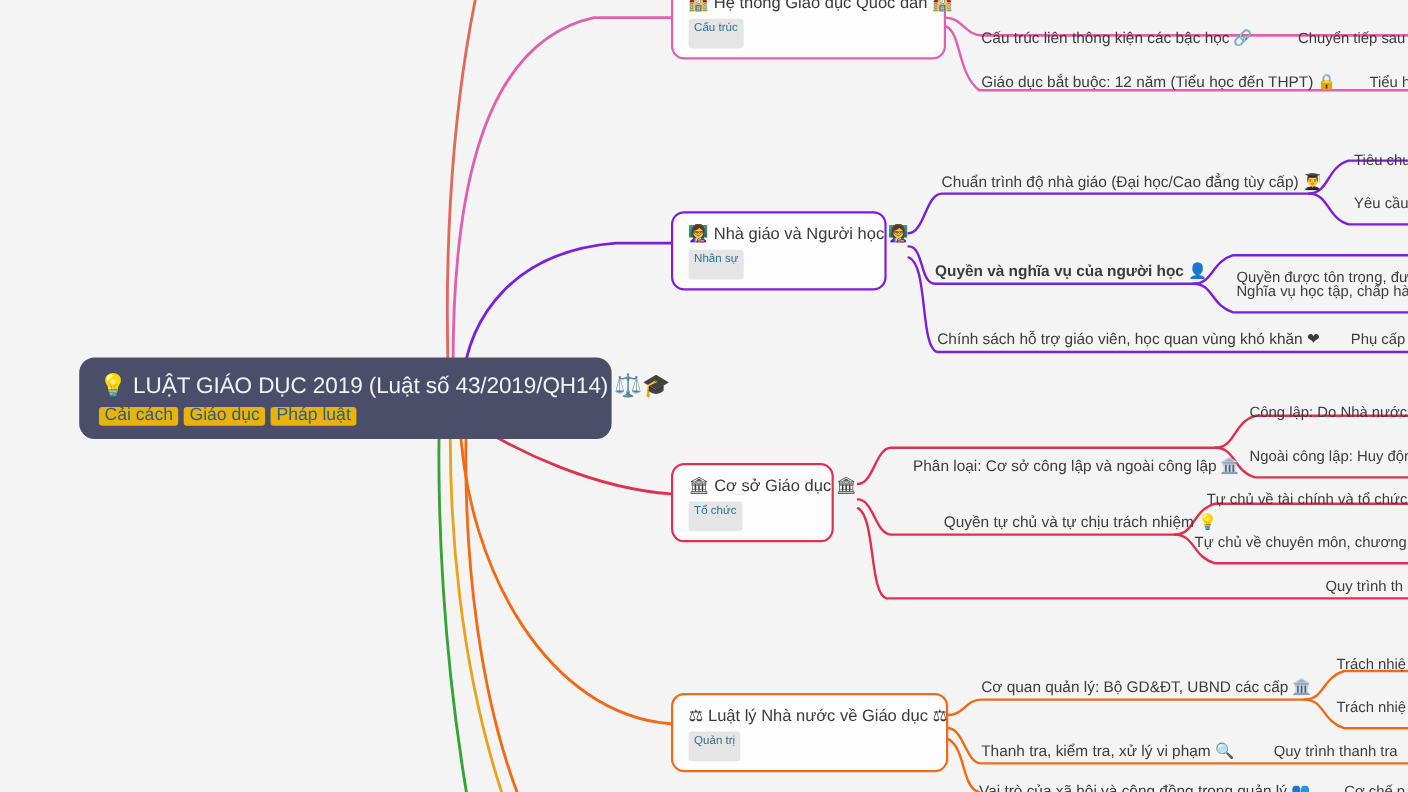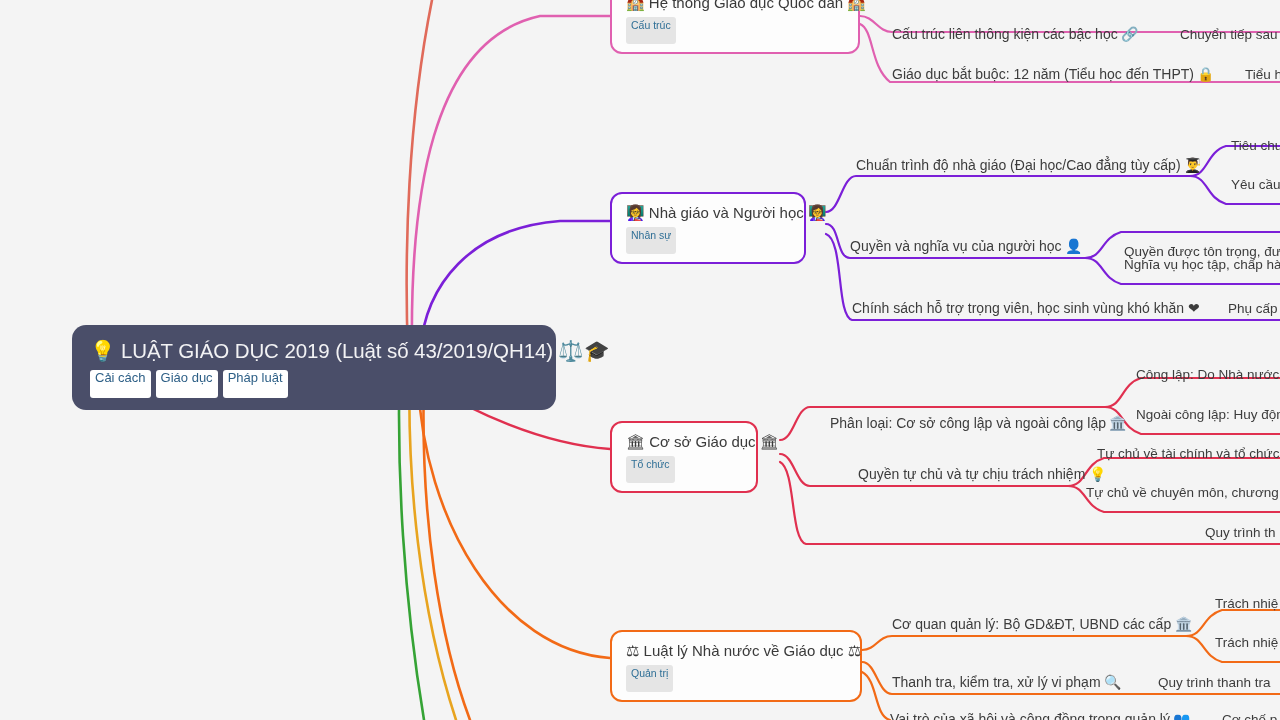--- a/index.html
+++ b/index.html
@@ -45,25 +45,25 @@
   }
   .root-title {
     color: #f2f2f4;
     font-size: 20.5px;
     line-height: 26px;
     white-space: nowrap;
     letter-spacing: -0.1px;
   }
   .root-tags { margin-top: 6px; display: flex; gap: 5px; }
   .root-tags .tag {
-    background: #ffffff;
+    background: #eab308;
     color: #2d5f86;
-    font-size: 13px;
+    font-size: 16px;
     line-height: 14px;
-    padding: 1px 5px 13px 5px;
+    padding: 1px 5px 2px 5px;
     border-radius: 3px;
     white-space: nowrap;
   }
 
   
   .branch-node {
     position: absolute;
     background: #fdfdfd;
     border: 2px solid #888;
     border-radius: 12px;
@@ -178,25 +178,25 @@
     <div class="branch-title">👩‍🏫 Nhà giáo và Người học 👩‍🏫</div>
     <div class="branch-tags">
       <span class="tag">Nhân sự</span>
     </div>
   </div>
 
   <div class="leaf" style="left:856px; top:156px;">Chuẩn trình độ nhà giáo (Đại học/Cao đẳng tùy cấp) 👨‍🎓</div>
   <div class="leaf lvl3" style="left:1231px; top:136px;">Tiêu chu</div>
   <div class="leaf lvl3" style="left:1231px; top:175px;">Yêu cầu</div>
 
-  <div class="leaf" style="left:850px; top:237px;">Quyền và nghĩa vụ của người học 👤</div>
+  <div class="leaf" style="left:850px; top:237px;font-weight:bold;">Quyền và nghĩa vụ của người học 👤</div>
   <div class="leaf lvl3" style="left:1124px; top:242px;">Quyền được tôn trọng, đượ</div>
   <div class="leaf lvl3" style="left:1124px; top:255px;">Nghĩa vụ học tập, chấp hàn</div>
 
-  <div class="leaf" style="left:852px; top:299px;">Chính sách hỗ trợ trọng viên, học sinh vùng khó khăn ❤</div>
+  <div class="leaf" style="left:852px; top:299px;">Chính sách hỗ trợ giáo viên, học quan vùng khó khăn ❤</div>
   <div class="leaf lvl3" style="left:1228px; top:299px;">Phụ cấp</div>
 
   <div class="branch-node" style="left:610px; top:421px; width:148px; border-color:#e0304f;">
     <div class="branch-title">🏛 Cơ sở Giáo dục 🏛</div>
     <div class="branch-tags">
       <span class="tag">Tổ chức</span>
     </div>
   </div>
 
   <div class="leaf" style="left:830px; top:386px;margin-top:28px;">Phân loại: Cơ sở công lập và ngoài công lập 🏛️</div>

